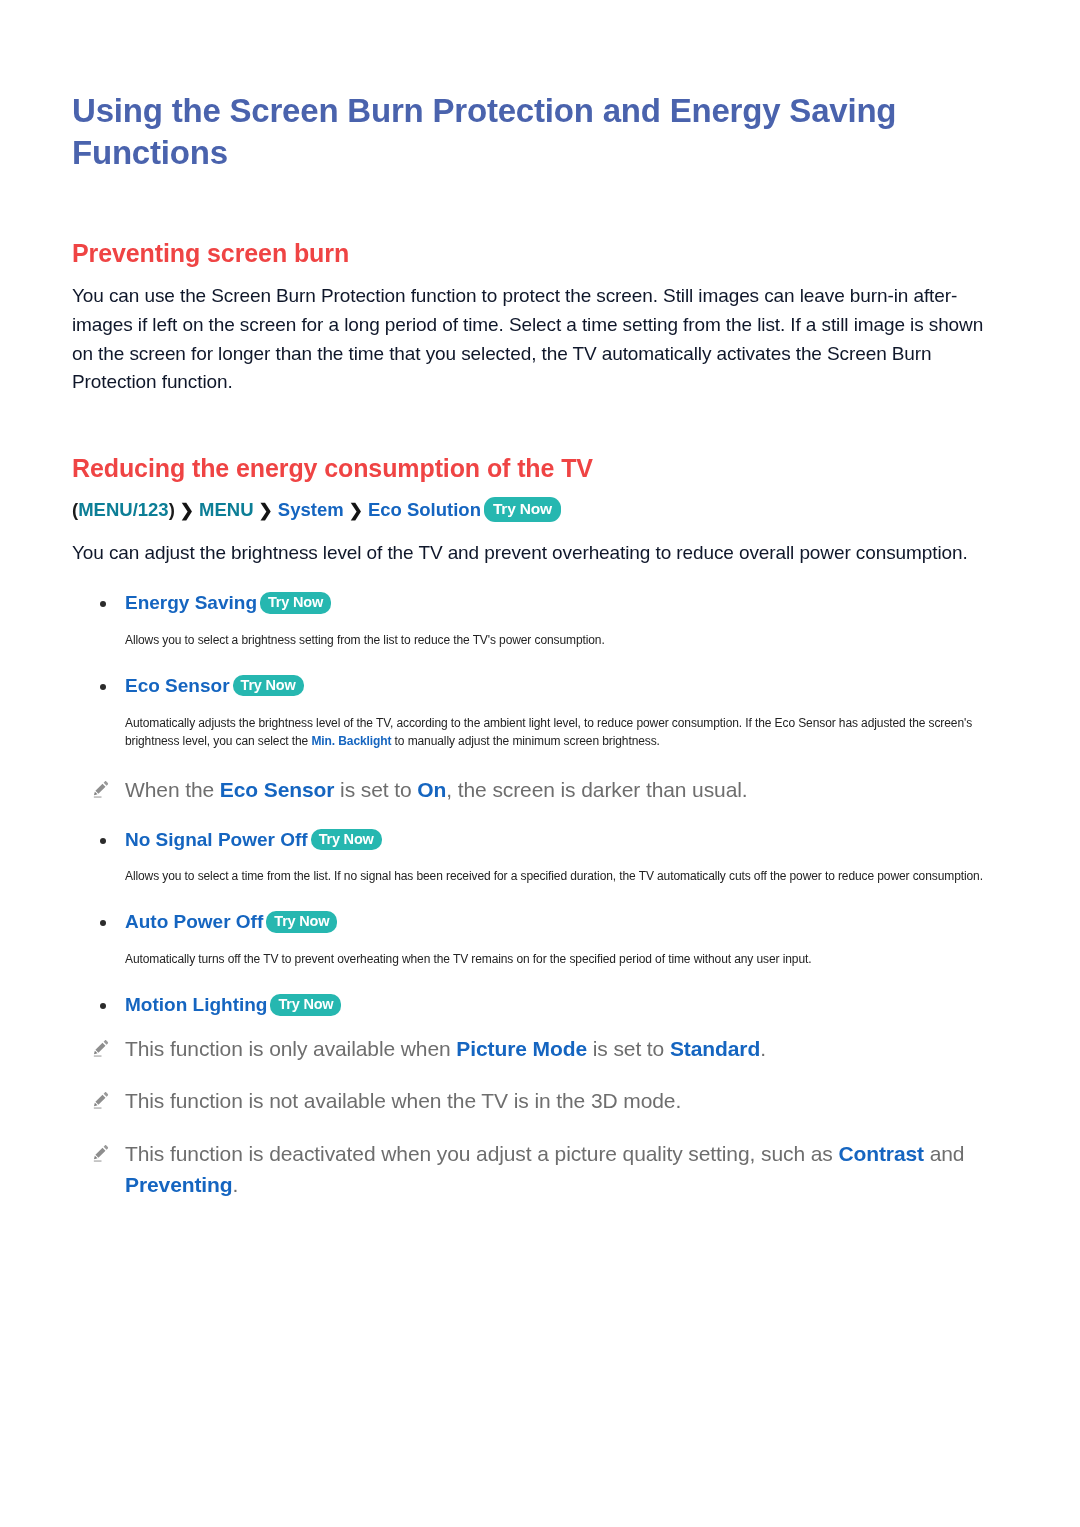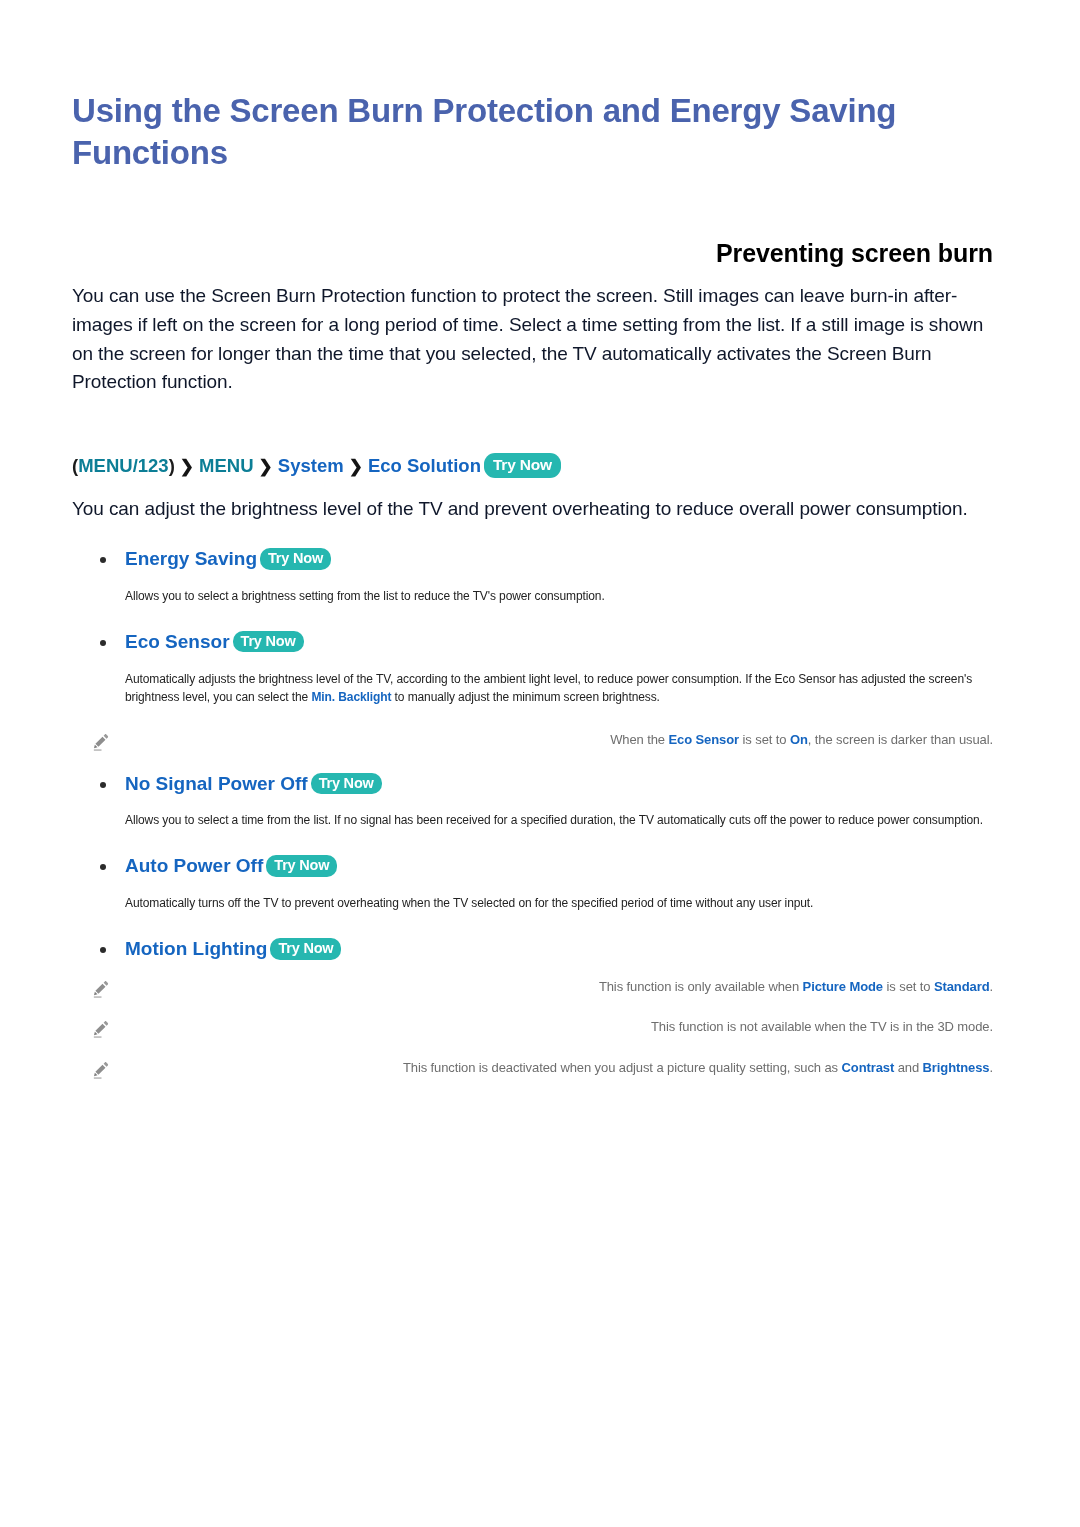--- a/index.html
+++ b/index.html
@@ -29,27 +29,26 @@
     font-size: 33px;
     font-weight: bold;
     line-height: 1.27;
     letter-spacing: -0.2px;
     margin: 0 0 64px 0;
     max-width: 900px;
   }
 
   
   .section-heading {
-    color: #000000;
+    color: #ef4444;
     font-size: 25px;
     font-weight: bold;
     line-height: 1.2;
     letter-spacing: -0.1px;
     margin: 0 0 14px 0;
-    text-align: right;
   }
   .section {
     margin-bottom: 38px;
   }
   .section.second {
     margin-top: 56px;
   }
 
   
   .breadcrumb {
@@ -138,27 +137,26 @@
   }
   .link {
     color: #1565c0;
     font-weight: bold;
   }
 
   
   .note {
     position: relative;
     padding-left: 53px;
-    font-size: 13px;
+    font-size: 21px;
     line-height: 1.5;
     color: #6e6e6e;
     margin: 6px 0 16px 0;
     max-width: 960px;
     letter-spacing: -0.1px;
-    text-align: right;
   }
   .note .pencil-icon {
     position: absolute;
     left: 20px;
     top: 2px;
     width: 20px;
     height: 20px;
     display: block;
   }
   .note-link {
@@ -174,20 +172,21 @@
 <div class="page">
 
   <h1 class="doc-title">Using the Screen Burn Protection and Energy Saving Functions</h1>
 
   <div class="section">
     <h2 class="section-heading">Preventing screen burn</h2>
     <p class="body-text">You can use the Screen Burn Protection function to protect the screen. Still images can leave burn-in after-images if left on the screen for a long period of time. Select a time setting from the list. If a still image is shown on the screen for longer than the time that you selected, the TV automatically activates the Screen Burn Protection function.</p>
   </div>
 
   <div class="section second">
+    <h2 class="section-heading">Reducing the energy consumption of the TV</h2>
     <div class="breadcrumb">
       <span class="bc-paren">(</span><span class="bc-teal">MENU/123</span><span class="bc-paren">)</span><span class="bc-sep">❯</span><span class="bc-teal">MENU</span><span class="bc-sep">❯</span><span class="bc-blue">System</span><span class="bc-sep">❯</span><span class="bc-blue">Eco Solution</span><span class="try-now">Try Now</span>
     </div>
     <p class="body-text">You can adjust the brightness level of the TV and prevent overheating to reduce overall power consumption.</p>
 
     <ul class="bullet-list" id="bullet-list">
         <li class="bullet-item">
           <div class="bullet-head"><span class="bullet-dot"></span><span>Energy Saving</span><span class="try-now sm">Try Now</span></div>
           <div class="bullet-body"><span>Allows you to select a brightness setting from the list to reduce the TV's power consumption.</span></div>
         </li>
@@ -202,21 +201,21 @@
                   <path d="M2.2 21h9.2v1.3H2.2z" fill="#9a9a9a"></path>
                 </svg></span><span>When the </span><span class="note-link">Eco Sensor</span><span> is set to </span><span class="note-link">On</span><span>, the screen is darker than usual.</span></div>
           </div>
         </li>
         <li class="bullet-item">
           <div class="bullet-head"><span class="bullet-dot"></span><span>No Signal Power Off</span><span class="try-now sm">Try Now</span></div>
           <div class="bullet-body"><span>Allows you to select a time from the list. If no signal has been received for a specified duration, the TV automatically cuts off the power to reduce power consumption.</span></div>
         </li>
         <li class="bullet-item">
           <div class="bullet-head"><span class="bullet-dot"></span><span>Auto Power Off</span><span class="try-now sm">Try Now</span></div>
-          <div class="bullet-body"><span>Automatically turns off the TV to prevent overheating when the TV selected on for the specified period of time without any user input.</span></div>
+          <div class="bullet-body"><span>Automatically turns off the TV to prevent overheating when the TV remains on for the specified period of time without any user input.</span></div>
         </li>
         <li class="bullet-item">
           <div class="bullet-head"><span class="bullet-dot"></span><span>Motion Lighting</span><span class="try-now sm">Try Now</span></div>
           <div class="notes-block">
             <div class="note"><span class="pencil-icon"><svg viewBox="0 0 24 24" width="20" height="20" aria-hidden="true">
                   <path d="M17.2 2.9c-.5-.5-1.3-.5-1.8 0l-1.5 1.6 3.6 3.6 1.5-1.6c.5-.5.5-1.3 0-1.8l-1.8-1.8z" fill="#9a9a9a"></path>
                   <path d="M12.6 5.7L4.1 14.2l3.6 3.6 8.5-8.5-3.6-3.6z" fill="#8e8e8e"></path>
                   <path d="M3.4 15.2l-1 4.2 4.2-1-3.2-3.2z" fill="#7d7d7d"></path>
                   <path d="M2.2 21h9.2v1.3H2.2z" fill="#9a9a9a"></path>
                 </svg></span><span>This function is only available when </span><span class="note-link">Picture Mode</span><span> is set to </span><span class="note-link">Standard</span><span>.</span></div>
@@ -224,19 +223,19 @@
                   <path d="M17.2 2.9c-.5-.5-1.3-.5-1.8 0l-1.5 1.6 3.6 3.6 1.5-1.6c.5-.5.5-1.3 0-1.8l-1.8-1.8z" fill="#9a9a9a"></path>
                   <path d="M12.6 5.7L4.1 14.2l3.6 3.6 8.5-8.5-3.6-3.6z" fill="#8e8e8e"></path>
                   <path d="M3.4 15.2l-1 4.2 4.2-1-3.2-3.2z" fill="#7d7d7d"></path>
                   <path d="M2.2 21h9.2v1.3H2.2z" fill="#9a9a9a"></path>
                 </svg></span><span>This function is not available when the TV is in the 3D mode.</span></div>
             <div class="note"><span class="pencil-icon"><svg viewBox="0 0 24 24" width="20" height="20" aria-hidden="true">
                   <path d="M17.2 2.9c-.5-.5-1.3-.5-1.8 0l-1.5 1.6 3.6 3.6 1.5-1.6c.5-.5.5-1.3 0-1.8l-1.8-1.8z" fill="#9a9a9a"></path>
                   <path d="M12.6 5.7L4.1 14.2l3.6 3.6 8.5-8.5-3.6-3.6z" fill="#8e8e8e"></path>
                   <path d="M3.4 15.2l-1 4.2 4.2-1-3.2-3.2z" fill="#7d7d7d"></path>
                   <path d="M2.2 21h9.2v1.3H2.2z" fill="#9a9a9a"></path>
-                </svg></span><span>This function is deactivated when you adjust a picture quality setting, such as </span><span class="note-link">Contrast</span><span> and </span><span class="note-link">Brightness</span><span>.</span></div>
+                </svg></span><span>This function is deactivated when you adjust a picture quality setting, such as </span><span class="note-link">Contrast</span><span> and </span><span class="note-link">Preventing</span><span>.</span></div>
           </div>
         </li>
       </ul>
   </div>
 
 </div>
 
 </body></html>

